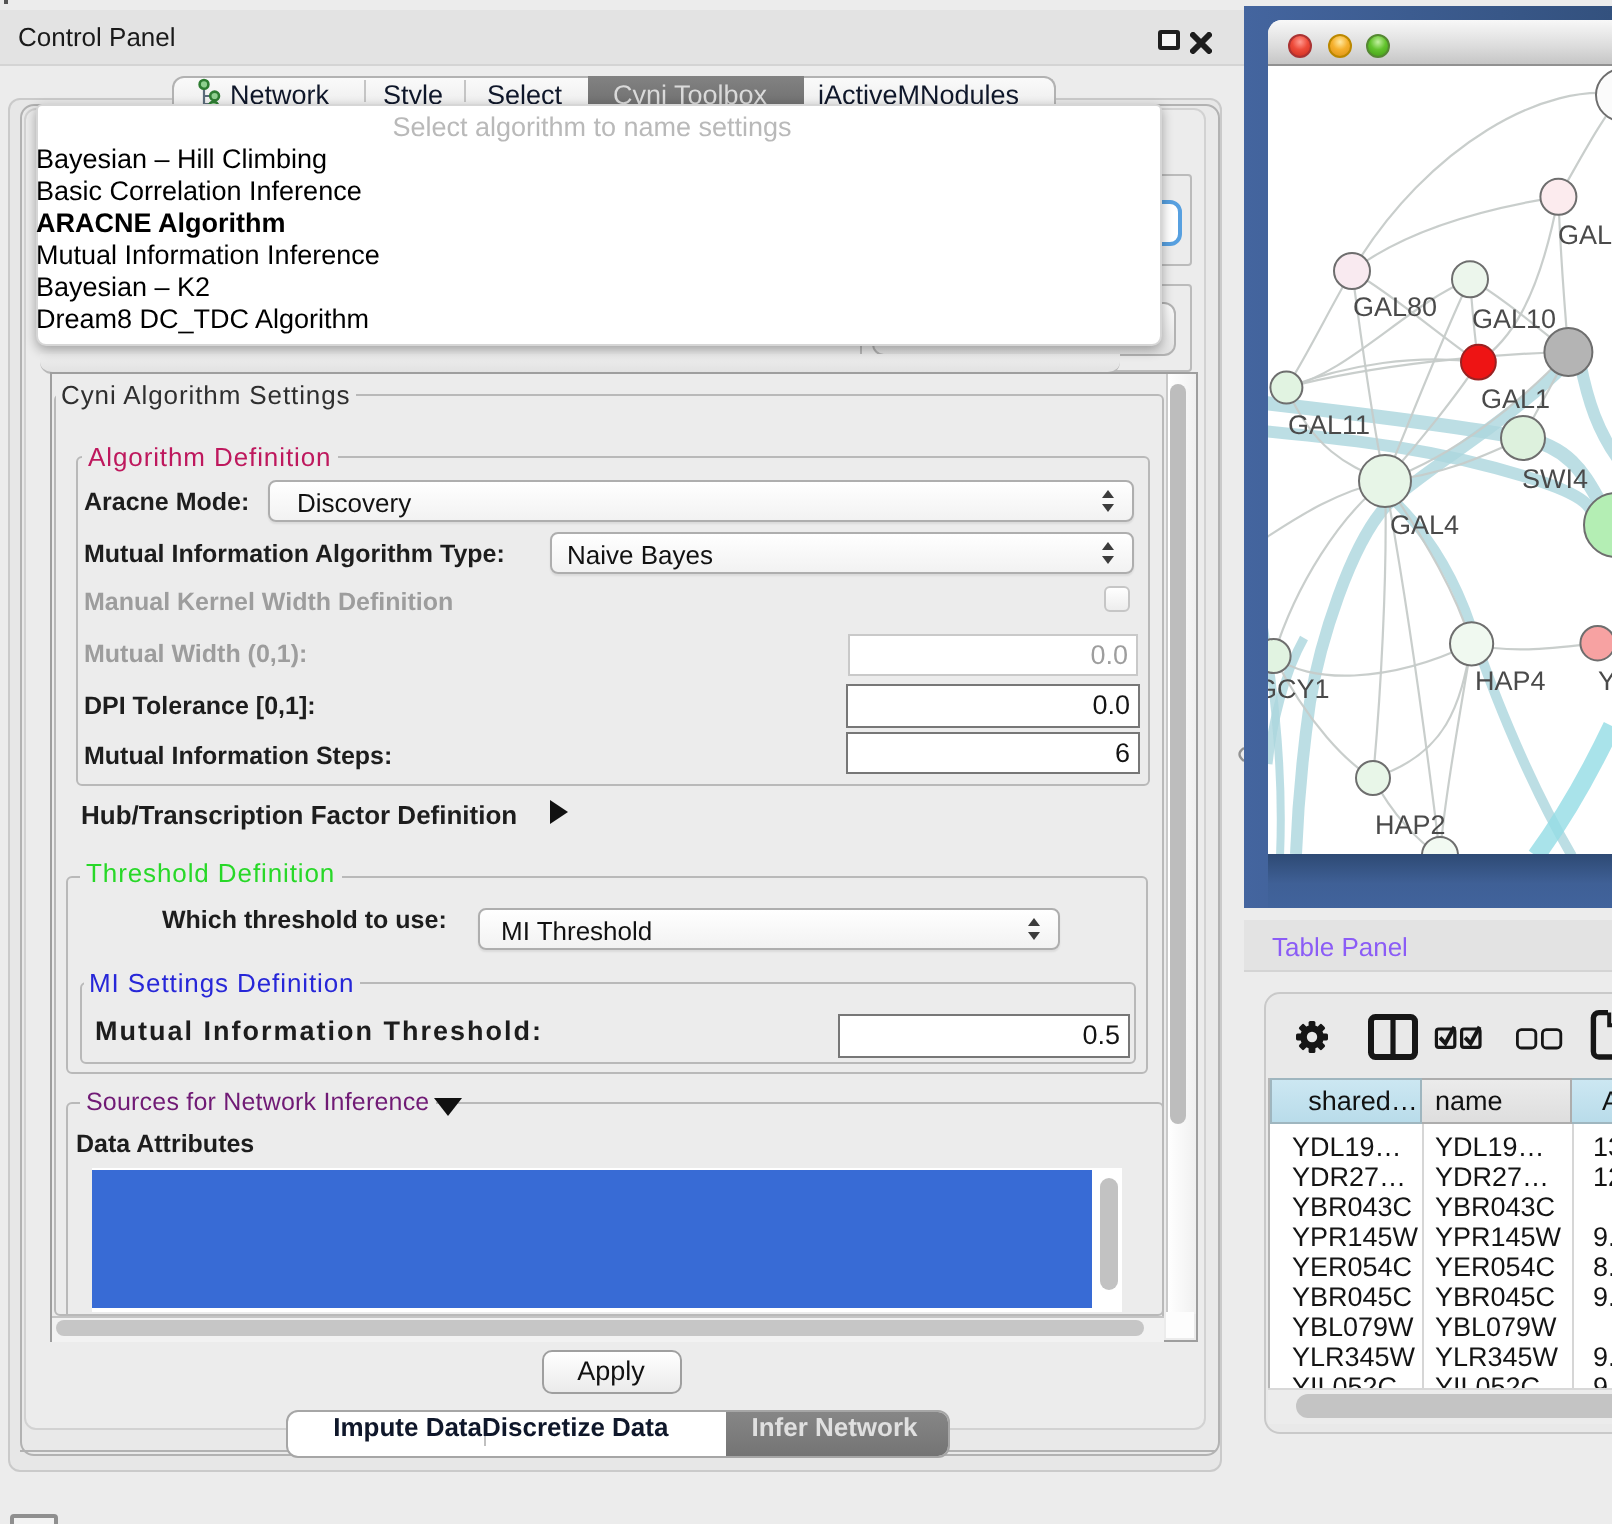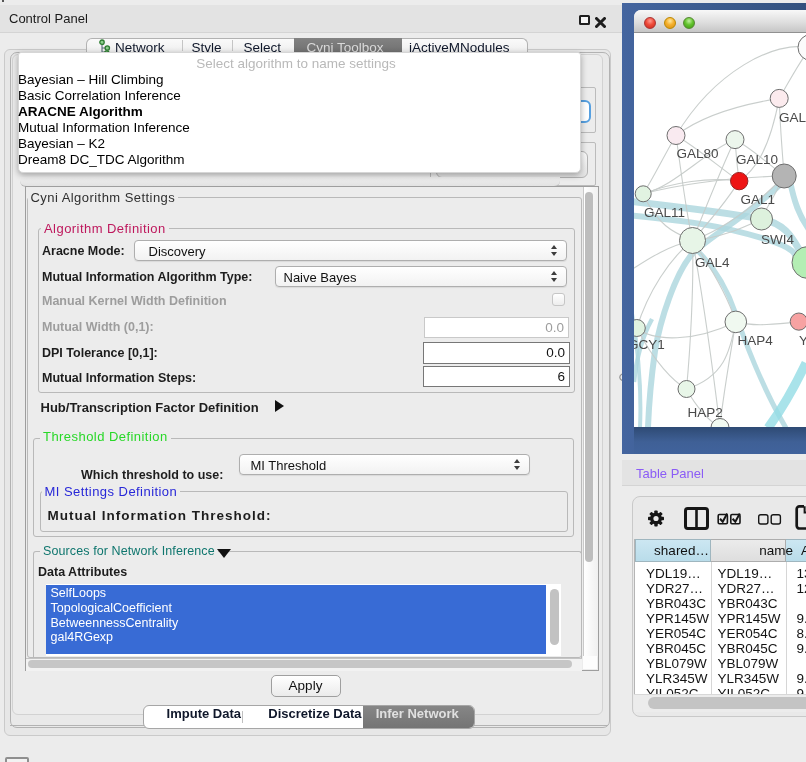--- a/index.html
+++ b/index.html
@@ -93,49 +93,49 @@
 <div class="lbl a" style="left:42px;top:345.5px">DPI Tolerance [0,1]:</div>
 <div class="fld" style="left:423px;top:341.5px;width:141px;height:20px;border:1px solid #777777;color:#141414;line-height:20px;padding-right:4px;font-size:13.5px">0.0</div>
 <div class="lbl a" style="left:42px;top:370.5px">Mutual Information Steps:</div>
 <div class="fld" style="left:423px;top:366px;width:141px;height:19px;border:1px solid #777777;color:#141414;line-height:19px;padding-right:4px;font-size:13.5px">6</div>
 
 <div class="lbl a" style="left:40.5px;top:400px;font-size:13px">Hub/Transcription Factor Definition</div>
 <div class="a" style="left:275px;top:400px;width:0;height:0;border-top:6.5px solid transparent;border-bottom:6.5px solid transparent;border-left:9px solid #111"></div>
 
 <div class="grp" style="left:33px;top:437.5px;width:539px;height:97px"></div>
 <div class="gt" style="left:40px;top:430px;color:#28d828;font-size:13px">Threshold Definition</div>
-<div class="lbl a" style="left:81px;top:468px">Which threshold to use:</div>
+<div class="lbl a" style="left:81px;top:453px">Which threshold to use:</div>
 <div class="combo" style="left:238.5px;top:453.5px;width:289px;height:19px">
       <span class="ct" style="left:11px">MI Threshold</span>
       <span class="up"></span>
       <span class="dn"></span>
     </div>
 <div class="grp" style="left:40px;top:491px;width:526px;height:39px"></div>
 <div class="gt" style="left:41.5px;top:484.5px;color:#2727d8;font-size:13px">MI Settings Definition</div>
 <div class="lbl a" style="left:47.5px;top:508px;font-size:13.5px;letter-spacing:1px">Mutual Information Threshold:</div>
+<div class="fld" style="left:419px;top:506.5px;width:140px;height:20px;border:1px solid #777777;color:#141414;line-height:20px;padding-right:4px;font-size:13.5px">0.5</div>
 
 <div class="grp" style="left:33px;top:551px;width:547px;height:106px;border-bottom:none;border-radius:3px 3px 0 0"></div>
-<div class="gt" style="left:40px;top:544.5px;color:#0f766e;font-size:12.5px;letter-spacing:0.1px">Sources for Network Inference</div>
+<div class="gt" style="left:40px;top:544.5px;color:#701a75;font-size:12.5px;letter-spacing:0.1px">Sources for Network Inference</div>
 <div class="a" style="left:217px;top:548.5px;width:0;height:0;border-left:7.2px solid transparent;border-right:7.2px solid transparent;border-top:9px solid #111"></div>
 <div class="lbl a" style="left:38px;top:565px">Data Attributes</div>
 
 <div class="a" style="left:45.8px;top:584px;width:515.5px;height:72px;background:#ffffff"></div>
 <div class="a" style="left:45.8px;top:584.8px;width:500.5px;height:69px;background:#386bd5"></div>
-<div class="a" style="left:50.5px;top:586px;font-size:12.5px;color:#fff;line-height:14.8px;white-space:nowrap">SelfLoops<br>TopologicalCoefficient<br>BetweennessCentrality<br>gal4RGexp</div>
 <div class="a" style="left:549.5px;top:588.5px;width:9px;height:56px;background:#c2c2c2;border-radius:4.5px"></div>
 
 <div class="a" style="left:270.5px;top:675px;width:68px;height:20px;background:linear-gradient(#ffffff,#ebebeb);border:1px solid #9f9f9f;border-radius:5px;text-align:center;font-size:13.5px;color:#111;line-height:19px">Apply</div>
 
 <div class="a" style="left:10px;top:725px;width:598px;height:1px;background:#b2b2b2"></div>
 <div class="a" style="left:142.5px;top:705px;width:330.5px;height:22px;background:#ffffff;border:1px solid #a6a6a6;border-radius:6px;overflow:hidden">
   <div class="a" style="left:219px;top:0;width:111.5px;height:22px;background:linear-gradient(#868686,#747474)"></div>
   <div class="a" style="left:98.5px;top:5px;width:1px;height:12px;background:#c0c0c0"></div>
 </div>
 <div class="tabtxt" style="left:142.5px;top:705.5px;width:98.5px;text-align:right;font-size:13px;font-weight:bold">Impute Data</div>
-<div class="tabtxt" style="left:241px;top:705.5px;width:120.5px;text-align:right;font-size:13px;font-weight:bold">Discretize Data</div>
+<div class="tabtxt" style="left:241px;top:705.5px;width:120.5px;text-align:left;font-size:13px;font-weight:bold">Discretize Data</div>
 <div class="tabtxt" style="left:361.5px;top:705.5px;width:111.5px;text-align:center;font-size:13px;font-weight:bold;color:#e0e0e0">Infer Network</div>
 
 <div class="a" style="left:5px;top:757px;width:20px;height:10px;background:#f2f2f2;border:2px solid #8f8f8f;border-radius:2px"></div>
 
 <svg class="a" style="left:615.5px;top:372.5px" width="8" height="9">
       <path d="M6 1 Q 1.5 4 6 7.5" stroke="#929292" stroke-width="1.2" fill="none"></path>
     </svg>
 
 <div class="a" style="left:17.5px;top:52px;width:563.5px;height:120.5px;background:#ffffff;border:1px solid #d6d6d6;box-sizing:border-box;border-radius:3px 3px 5px 5px;box-shadow:0 2px 6px rgba(0,0,0,0.32)"></div>
 <div class="a" style="left:17.5px;top:56px;width:557px;text-align:center;font-size:13.5px;color:#b9b9b9">Select algorithm to name settings</div>
@@ -262,21 +262,21 @@
     <path d="M 170.6 6.3 L 170.6 12.6 L 177 12.6" stroke-width="2"></path>
   </g>
 </svg>
 
 <div class="a" style="left:633.5px;top:539px;width:172.5px;height:155px;background:#ffffff;border-left:1px solid #b5b5b5;overflow:hidden">
 
   <div class="a" style="left:0;top:0;width:76px;height:23px;background:linear-gradient(#cce7f2,#b9dcea);border:1px solid #9fb6bf;box-sizing:border-box"></div>
   <div class="a" style="left:76px;top:0;width:75.5px;height:23px;background:linear-gradient(#ebebeb,#dedede);border:1px solid #adadad;border-left:none;box-sizing:border-box"></div>
   <div class="a" style="left:151.5px;top:0;width:21px;height:23px;background:linear-gradient(#cce7f2,#b9dcea);border:1px solid #9fb6bf;border-left:none;box-sizing:border-box"></div>
   <div class="a" style="left:9px;top:3.5px;width:76px;text-align:center;font-size:13.5px;color:#111">shared…</div>
-  <div class="a" style="left:83px;top:3.5px;width:75.5px;text-align:right;font-size:13.5px;color:#111">name</div>
+  <div class="a" style="left:83px;top:3.5px;width:75.5px;text-align:left;font-size:13.5px;color:#111">name</div>
   <div class="a" style="left:166.5px;top:3.5px;font-size:13.5px;color:#111">A</div>
 
   <div class="a" style="left:76px;top:23px;width:1px;height:132px;background:#d6d6d6"></div>
   <div class="a" style="left:151.5px;top:23px;width:1px;height:132px;background:#d6d6d6"></div>
 
   <div class="a" style="left:11.5px;top:26.5px;font-size:13.5px;color:#141414;line-height:15.1px;white-space:nowrap">YDL19…<br>YDR27…<br>YBR043C<br>YPR145W<br>YER054C<br>YBR045C<br>YBL079W<br>YLR345W<br>YIL052C</div>
   <div class="a" style="left:83px;top:26.5px;font-size:13.5px;color:#141414;line-height:15.1px;white-space:nowrap">YDL19…<br>YDR27…<br>YBR043C<br>YPR145W<br>YER054C<br>YBR045C<br>YBL079W<br>YLR345W<br>YIL052C</div>
   <div class="a" style="left:162px;top:26.5px;font-size:13.5px;color:#141414;line-height:15.1px;white-space:nowrap">13<br>12<br>&nbsp;<br>9.<br>8.<br>9.<br>&nbsp;<br>9.<br>9.</div>
 </div>
 

